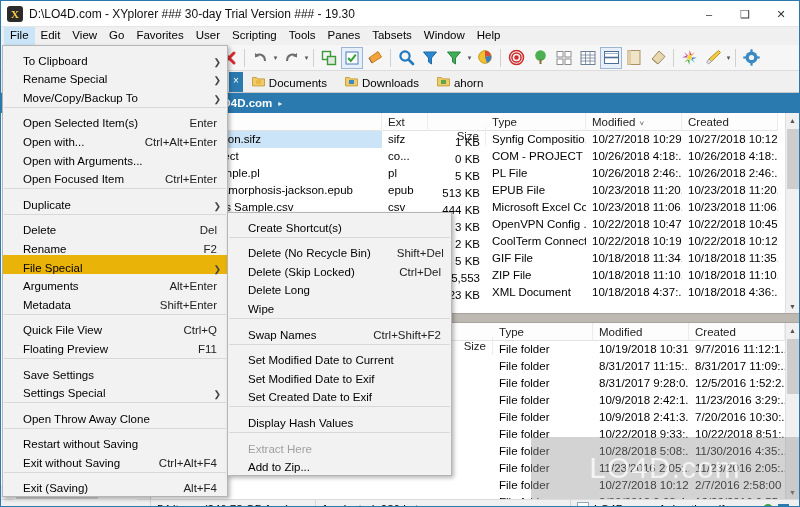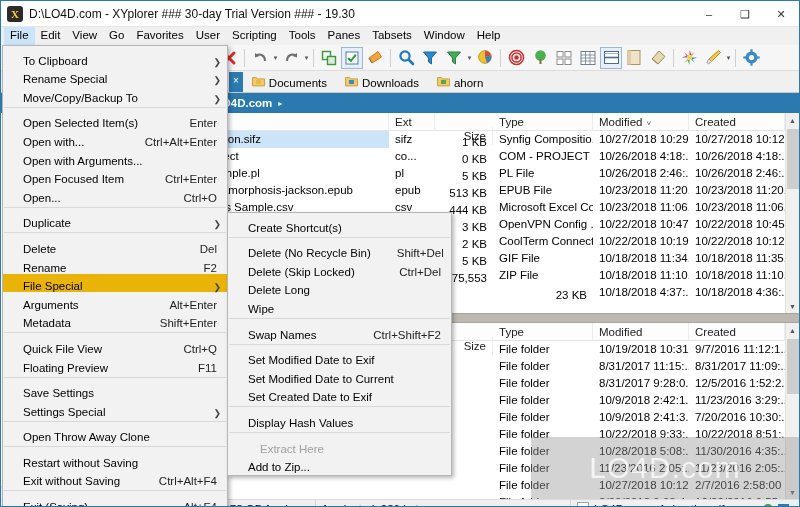--- a/index.html
+++ b/index.html
@@ -144,21 +144,21 @@
     padding:2px 0;
   }
   .menu .item{
     display:flex; align-items:flex-end; height:18.6px; padding:0 10px 0 20px;
     white-space:nowrap; position:relative;
   }
   .menu .item .lbl{ flex:1; }
   .menu .item .acc{ color:#222; padding-left:26px;}
   .menu .item .sub{ position:absolute; right:6px; font-size:9px; color:#444;}
   .menu .item.hl{ background:#eab308; }
-  .menu .item.dis .lbl{ color:#a0a0a0;margin-left:12px; }
+  .menu .item.dis .lbl{ color:#a0a0a0; }
   .menu .sep{ height:1px; background:#d8d8d8; margin:3px 1px; }
 
   
   .wm{ position:absolute; right:0; bottom:0; width:268px; height:62px;
        background:rgba(150,150,150,.42); display:flex;align-items:center;justify-content:center;
        color:rgba(255,255,255,.75); font-size:30px; letter-spacing:1px; pointer-events:none;
        font-family:"Liberation Sans",sans-serif;}
 </style>
 </head>
 <body>
@@ -456,21 +456,21 @@
         <div class="hs-arrow">◀</div>
         <div class="hs-track">
           <div class="hs-thumb" style="left:2px;width:82px;"></div>
         </div>
         <div class="hs-arrow">▶</div>
       </div>
     </div>
 
     <div class="right-col">
 
-      <div class="pane" style="height:200px;display:flex;">
+      <div class="pane" style="height:200px;display:flex;gap:7px;">
         <div style="flex:1;display:flex;flex-direction:column;min-width:0;">
           <div class="hdr-row" id="hdr-top">
               <div class="hdr-cell c-idx r"><span></span></div>
               <div class="hdr-cell c-name"><span>Name</span></div>
               <div class="hdr-cell c-ext"><span>Ext</span></div>
               <div class="hdr-cell c-size r"><span>Size</span></div>
               <div class="hdr-cell c-type"><span>Type</span></div>
               <div class="hdr-cell c-mod"><span>Modified</span><span style="font-size: 8px; margin-left: 4px; color: rgb(85, 85, 85);">˅</span></div>
               <div class="hdr-cell c-cre"><span>Created</span></div>
             </div>
@@ -554,20 +554,21 @@
                 <div class="cell c-size r">75,553</div>
                 <div class="cell c-type">ZIP File</div>
                 <div class="cell c-mod">10/18/2018 11:10...</div>
                 <div class="cell c-cre">10/18/2018 11:10...</div>
               </div>
               <div class="row">
                 <div class="cell c-idx r"></div>
                 <div class="cell c-name name"></div>
                 <div class="cell c-ext"></div>
                 <div class="cell c-size r">23 KB</div>
+                <div class="cell c-type">XML Document</div>
                 <div class="cell c-mod">10/18/2018 4:37:...</div>
                 <div class="cell c-cre">10/18/2018 4:36:...</div>
               </div>
             </div>
         </div>
         <div class="scroll-col">
           <div class="sc-arrow">▲</div>
           <div class="sc-track">
             <div class="sc-thumb" style="top:2px;height:60px;"></div>
           </div>
@@ -734,24 +735,20 @@
         <span class="lbl">Open with...</span>
         <span class="acc">Ctrl+Alt+Enter</span>
       </div>
       <div class="item">
         <span class="lbl">Open with Arguments...</span>
       </div>
       <div class="item">
         <span class="lbl">Open Focused Item</span>
         <span class="acc">Ctrl+Enter</span>
       </div>
-      <div class="item">
-        <span class="lbl">Open...</span>
-        <span class="acc">Ctrl+O</span>
-      </div>
       <div class="sep"></div>
       <div class="item">
         <span class="lbl">Duplicate</span>
         <span class="sub">❯</span>
       </div>
       <div class="sep"></div>
       <div class="item">
         <span class="lbl">Delete</span>
         <span class="acc">Del</span>
       </div>
@@ -826,24 +823,24 @@
       <div class="item">
         <span class="lbl">Wipe</span>
       </div>
       <div class="sep"></div>
       <div class="item">
         <span class="lbl">Swap Names</span>
         <span class="acc">Ctrl+Shift+F2</span>
       </div>
       <div class="sep"></div>
       <div class="item">
+        <span class="lbl">Set Modified Date to Current</span>
+      </div>
+      <div class="item">
         <span class="lbl">Set Modified Date to Exif</span>
-      </div>
-      <div class="item">
-        <span class="lbl">Set Modified Date to Current</span>
       </div>
       <div class="item">
         <span class="lbl">Set Created Date to Exif</span>
       </div>
       <div class="sep"></div>
       <div class="item">
         <span class="lbl">Display Hash Values</span>
       </div>
       <div class="sep"></div>
       <div class="item dis">

